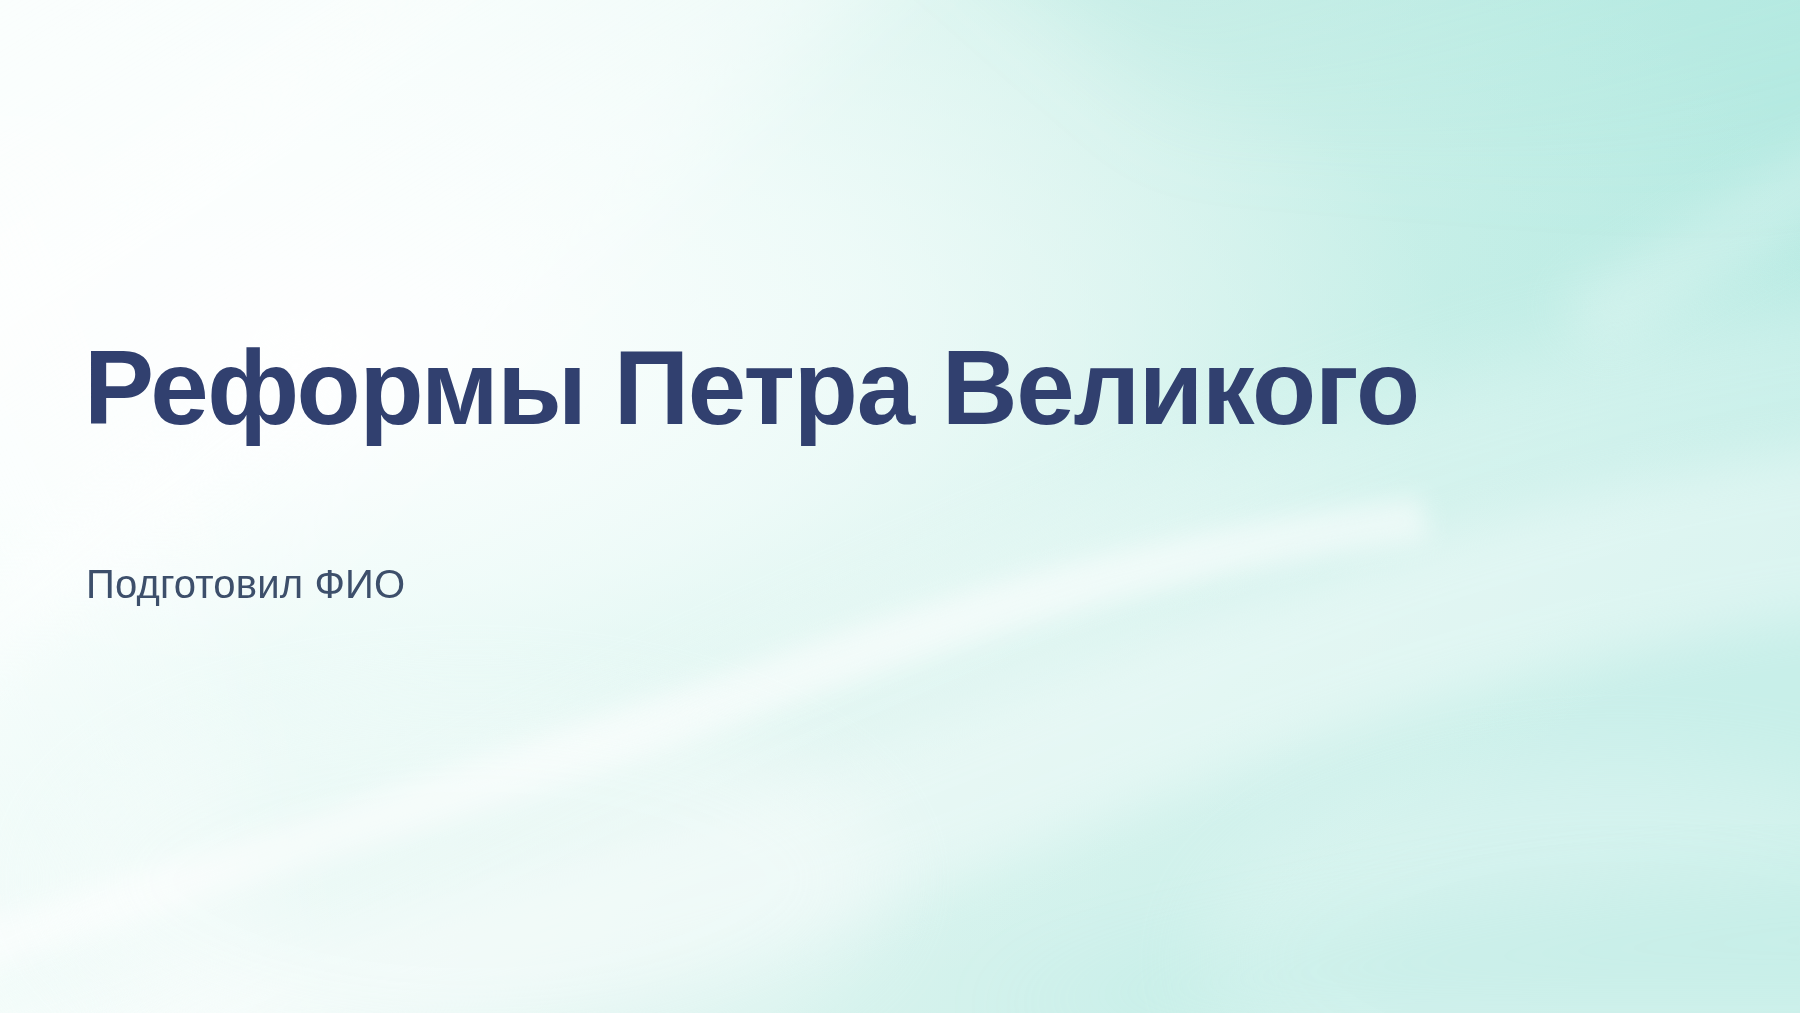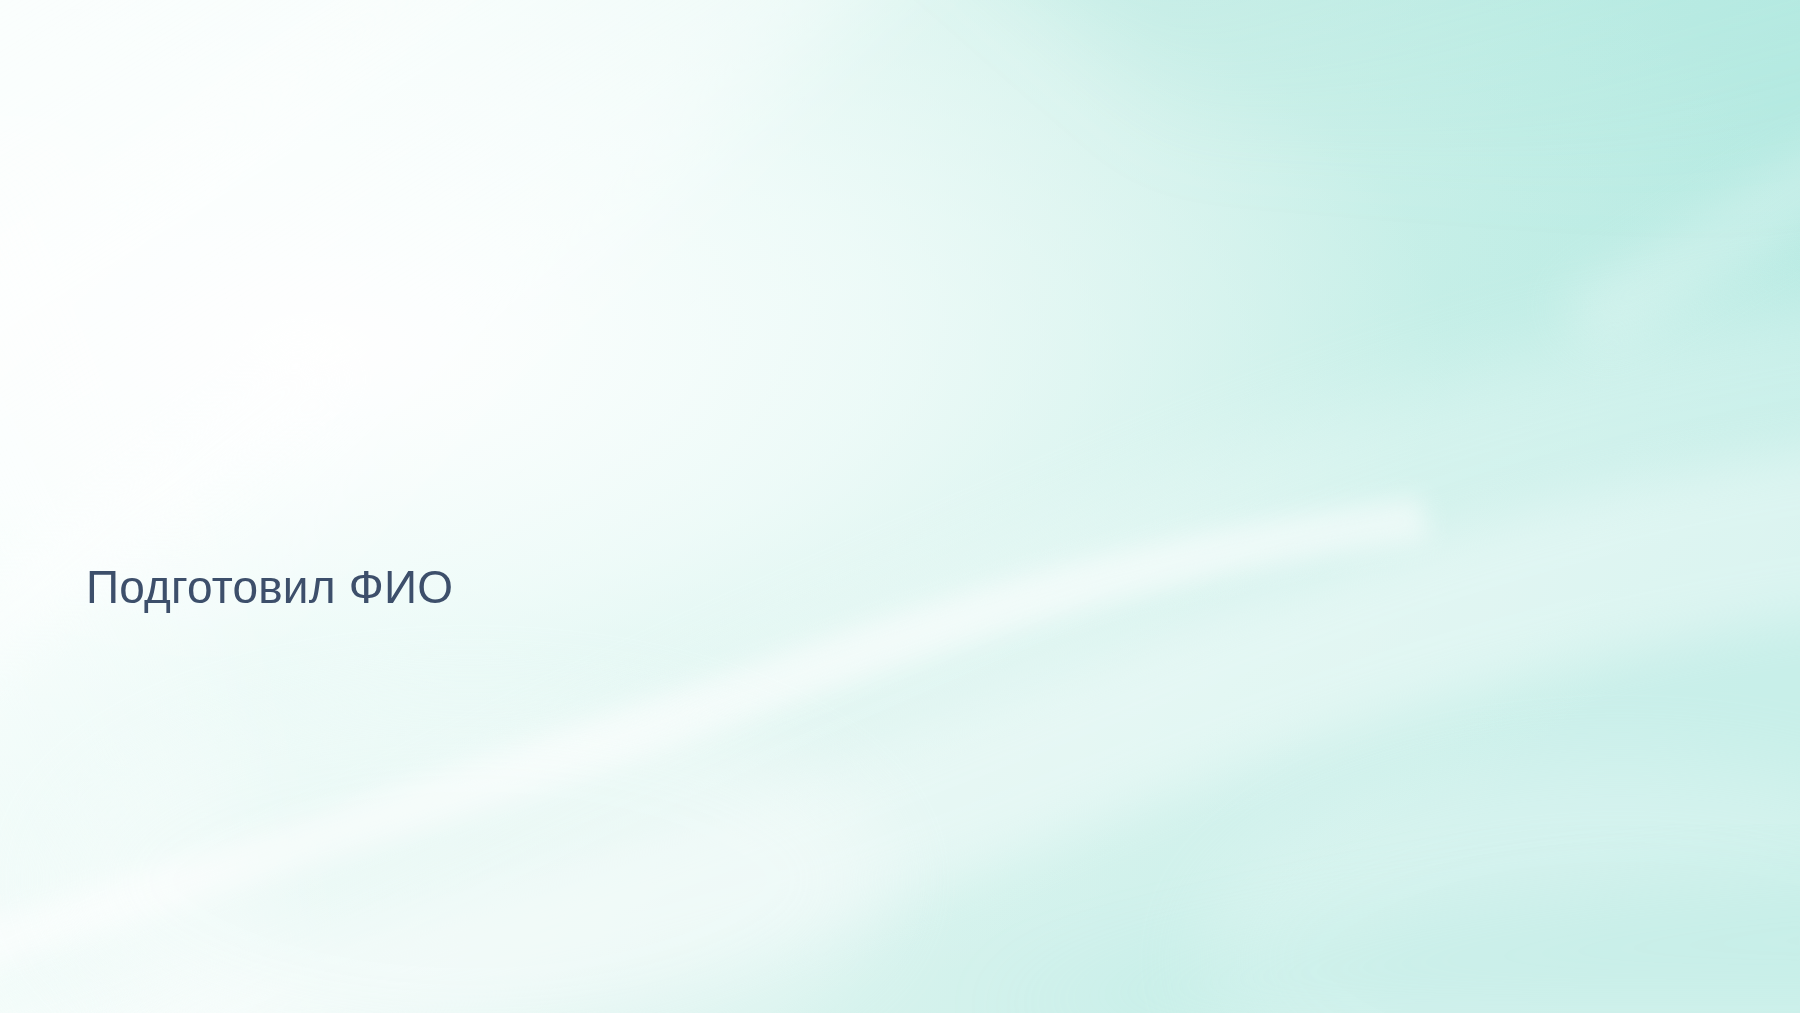--- a/index.html
+++ b/index.html
@@ -57,21 +57,21 @@
     letter-spacing: -0.012em;
     color: #31406f;
     white-space: nowrap;
   }
 
   .slide-subtitle {
     position: absolute;
     top: 560px;
     left: 2px;
     margin: 0;
-    font-size: 46px;
+    font-size: 40px;
     line-height: 1.2;
     font-weight: 400;
     letter-spacing: 0.004em;
     color: #3d4f6b;
     white-space: nowrap;
   }
 </style>
 </head>
 <body>
 
@@ -132,16 +132,17 @@
     <ellipse cx="1620" cy="960" rx="420" ry="200" fill="#ffffff" opacity="0.22" filter="url(#blurSofter)"></ellipse>
 
     <path d="M -160 700 L 300 330 L 360 380 L -120 760 Z" fill="#ffffff" opacity="0.40" filter="url(#blurSoft)"></path>
 
     <path d="M 1560 300 L 1860 120 L 1900 170 L 1600 350 Z" fill="#ffffff" opacity="0.26" filter="url(#blurSoft)"></path>
 
     <path d="M 980 1013 C 1260 930 1540 880 1900 862 L 1900 1013 Z" fill="#9fe2d8" opacity="0.22" filter="url(#blurSofter)"></path>
   </svg>
 
   <div class="content">
+    <h1 class="slide-title">Реформы Петра Великого</h1>
     <p class="slide-subtitle">Подготовил ФИО</p>
   </div>
 
 </div>
 
 </body></html>

